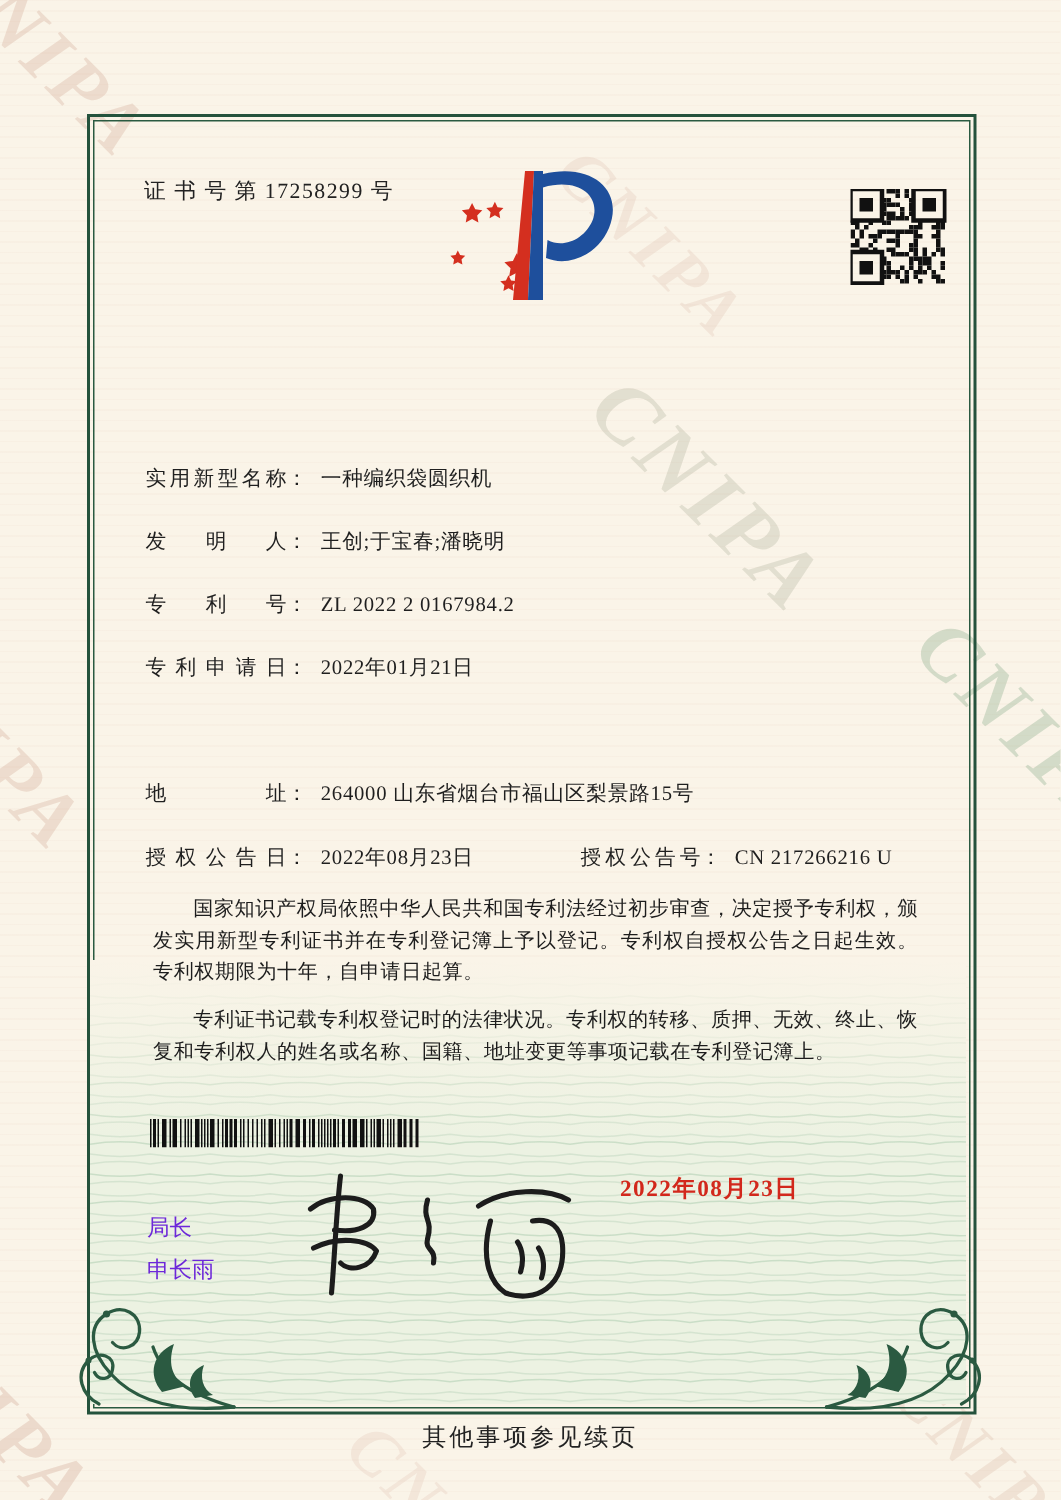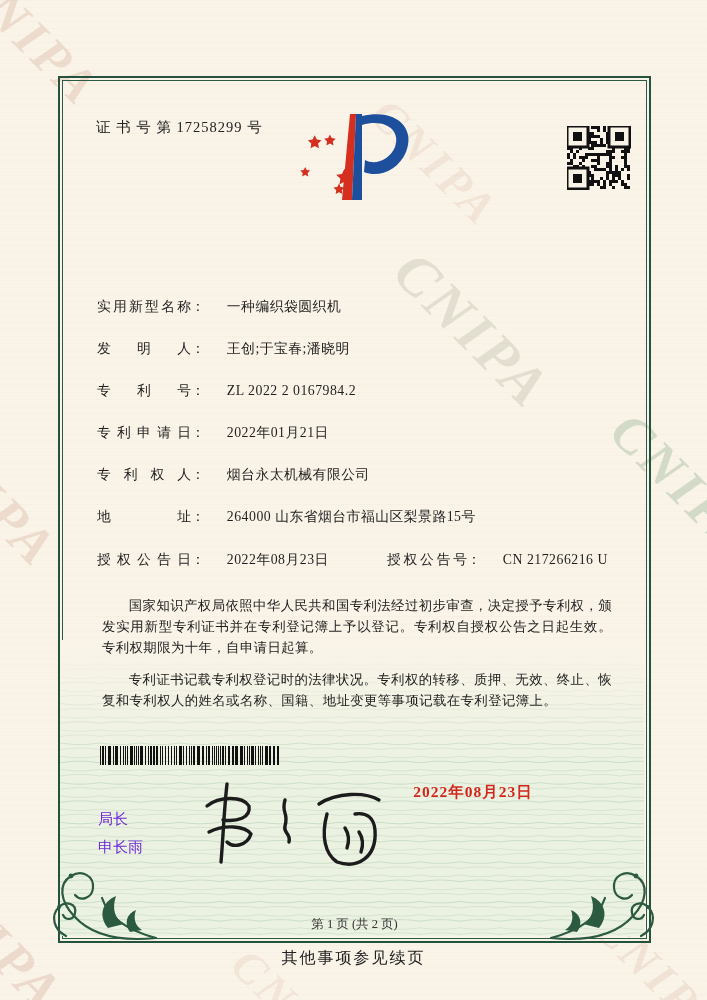--- a/index.html
+++ b/index.html
@@ -31,22 +31,22 @@
   .guilloche{position:absolute;left:0;top:562px;width:584px;height:296px;z-index:1;}
   .content{position:absolute;inset:0;z-index:3;}
   .cert-no{position:absolute;left:36px;top:40px;font-size:14.5px;letter-spacing:1px;color:#222;}
   .logo{position:absolute;left:220px;top:30px;}
   .qr{position:absolute;left:507px;top:48px;}
   .title{
     position:absolute;left:0;top:132px;width:100%;text-align:center;
     font-size:35px;font-weight:bold;letter-spacing:13px;text-indent:13px;color:#111;
   }
   .field{position:absolute;left:37px;font-size:13.8px;white-space:nowrap;color:#1f1f1f;}
-  .flabel{display:inline-block;width:94px;text-align:justify;text-align-last:justify;}
-  .fvalue{margin-left:22px;letter-spacing:.5px;}
+  .flabel{display:inline-block;width:94px;text-align:justify;text-align-last:justify;margin-top:12px;}
+  .fvalue{margin-left:9px;letter-spacing:.5px;}
   .gazette{position:absolute;left:290px;top:0;}
   .body-text{
     position:absolute;left:30px;top:506px;width:534px;
     font-size:13.4px;line-height:20.8px;text-align:justify;letter-spacing:.4px;color:#1d1d1d;
   }
   .body-text p{margin:12px;text-indent:2em;}
   .barcode{position:absolute;left:40px;top:668px;}
   .signer{position:absolute;left:38px;top:727px;font-size:15px;color:#6d28d9;line-height:28px;}
   .signature{position:absolute;left:137px;top:692px;}
   .seal{position:absolute;left:367px;top:657px;mix-blend-mode:multiply;opacity:.94;}
@@ -308,23 +308,20 @@
     </div>
     <div class="field" style="top:262px;">
       <span class="flabel">发明人</span><span>：</span><span class="fvalue">王创;于宝春;潘晓明</span>
     </div>
     <div class="field" style="top:304px;">
       <span class="flabel">专利号</span><span>：</span><span class="fvalue">ZL 2022 2 0167984.2</span>
     </div>
     <div class="field" style="top:346px;">
       <span class="flabel">专利申请日</span><span>：</span><span class="fvalue">2022年01月21日</span>
     </div>
-    <div class="field" style="top:388px;">
-      <span class="flabel">专利权人</span><span>：</span><span class="fvalue">烟台永太机械有限公司</span>
-    </div>
     <div class="field" style="top:430px;">
       <span class="flabel">地址</span><span>：</span><span class="fvalue">264000 山东省烟台市福山区梨景路15号</span>
     </div>
     <div class="field" style="top:473px;">
       <span class="flabel">授权公告日</span><span>：</span><span class="fvalue">2022年08月23日</span>
       <span class="gazette">
         <span class="flabel" style="width:80px;">授权公告号</span><span>：</span><span class="fvalue">CN 217266216 U</span>
       </span>
     </div>
 
@@ -407,21 +404,20 @@
         <path d="M10,36 C22,26 46,26 52,36 C54,48 40,52 26,50"></path>
         <path d="M12,62 C28,54 48,56 54,64 C50,76 36,78 30,72"></path>
         <path d="M88,30 C84,44 92,42 88,56 C86,64 94,62 92,72"></path>
         <path d="M122,34 C140,22 168,22 182,30"></path>
         <path d="M130,44 C124,66 128,84 140,92 C160,99 180,88 178,60 C177,48 170,42 158,44"></path>
         <path d="M148,58 C152,64 152,72 150,78"></path>
         <path d="M162,62 C166,68 166,76 164,82"></path>
       </g>
     </svg>
 
-    <div class="page-num">第 1 页 (共 2 页)</div>
   </div>
 
   <svg class="seal" width="210" height="210" viewBox="0 0 210 210">
     <circle cx="105" cy="103" r="92" fill="none" stroke="#dd2b1a" stroke-width="7"></circle>
     <defs>
       <path id="sealArc" d="M 47.7 143.2 A 70 70 0 1 1 162.3 143.2" fill="none"></path>
     </defs>
     <text font-size="30" font-weight="bold" fill="#dd2b1a" letter-spacing="2">
       <textPath href="#sealArc" startOffset="0" textLength="300" lengthAdjust="spacingAndGlyphs">国家知识产权局</textPath>
     </text>

